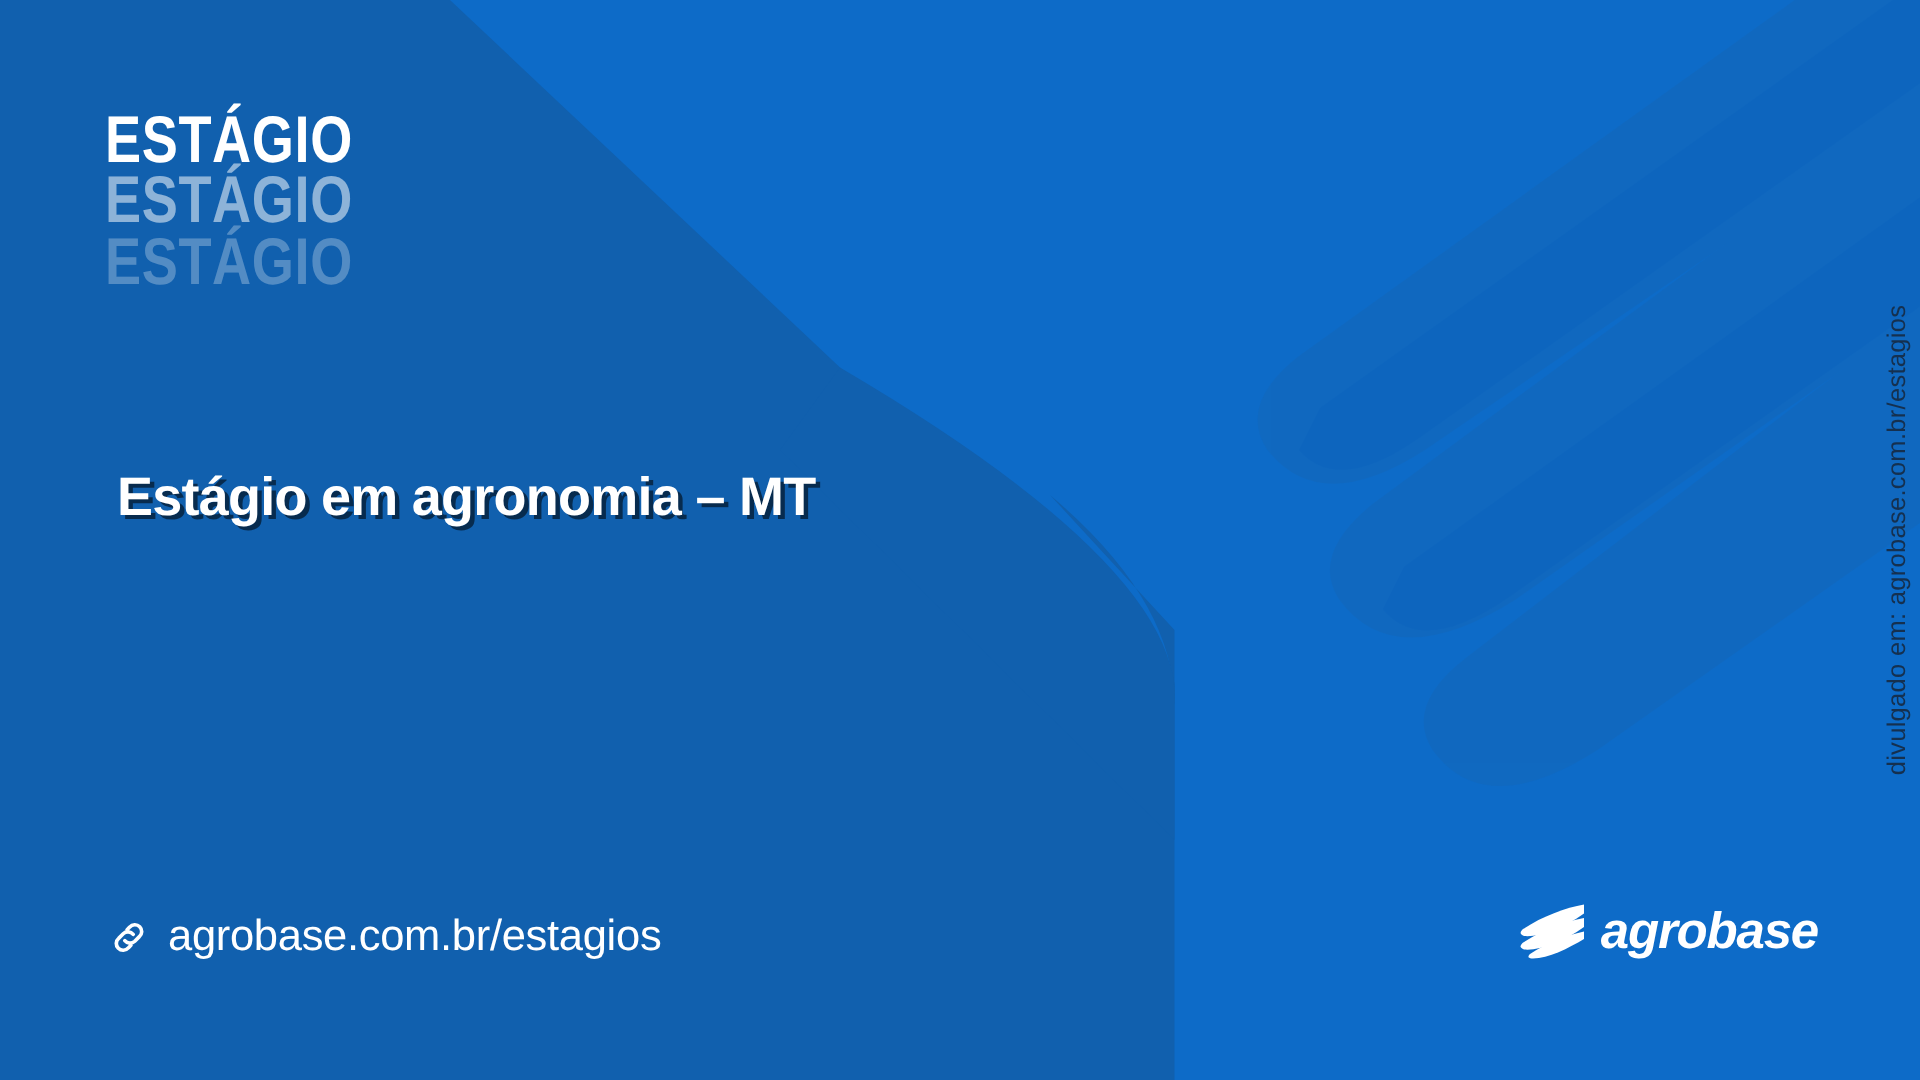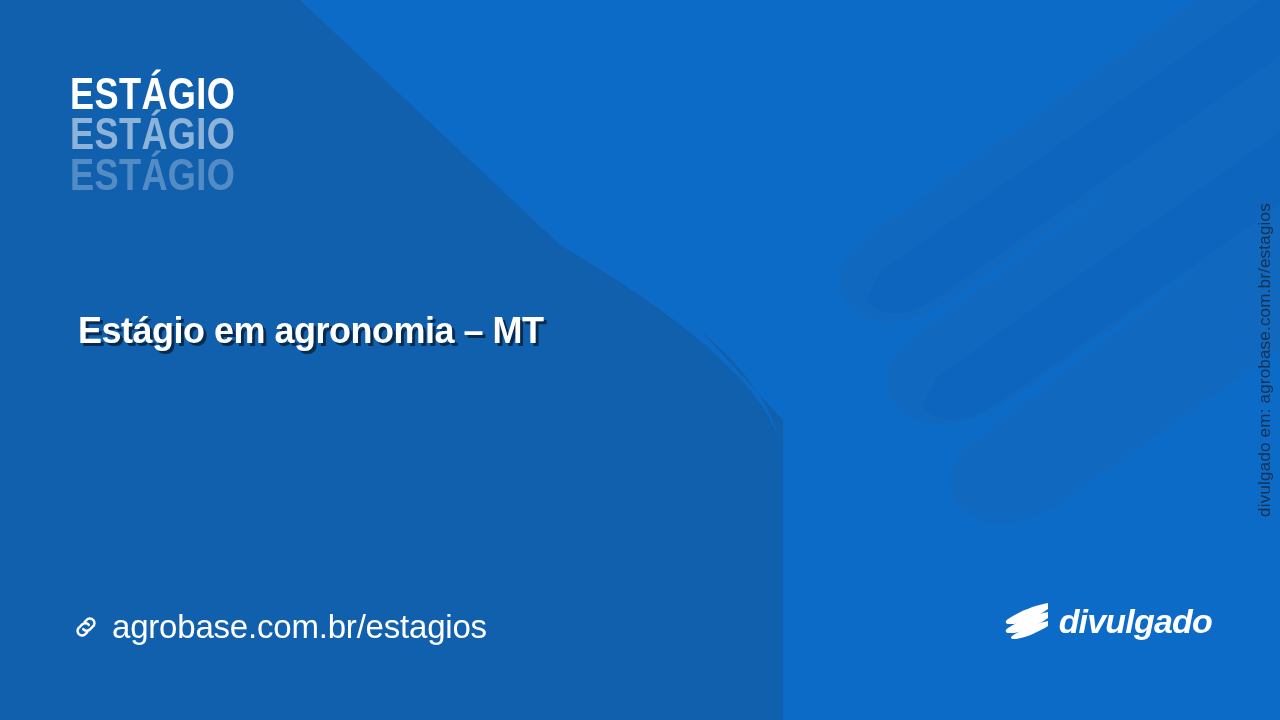--- a/index.html
+++ b/index.html
@@ -56,21 +56,21 @@
   
   .url-row {
     position:absolute;
     left:72px; top:608px;
     display:flex;
     align-items:center;
     gap:12px;
   }
   .link-icon { width:28px; height:28px; display:block; flex:none; }
   .url-text {
-    font-size:33px;
+    font-size:29px;
     color:#ffffff;
     letter-spacing:-0.2px;
     white-space:nowrap;
   }
 
   
   .logo {
     position:absolute;
     right:68px; top:602px;
     display:flex;
@@ -146,20 +146,20 @@
     </svg>
     <span class="url-text">agrobase.com.br/estagios</span>
   </div>
 
   <div class="logo">
     <svg class="logo-mark" viewBox="0 0 46 38">
       <path d="M44 1 C32 3 16 9 4 17 C1 19 1 21 4 22 C14 23 30 17 44 7 Z" fill="#ffffff"></path>
       <path d="M44 10 C32 12 16 18 4 26 C1 28 1 30 4 31 C14 32 30 26 44 16 Z" fill="#ffffff"></path>
       <path d="M44 19 C34 21 18 27 8 34 C6 36 7 37 10 37 C20 37 34 30 44 24 Z" fill="#ffffff"></path>
     </svg>
-    <span class="logo-word">divulgado</span>
+    <span class="logo-word">agrobase</span>
   </div>
 
   <div class="credit">
     <span class="credit-text">divulgado em: agrobase.com.br/estagios</span>
   </div>
 
 </div>
 
 </body></html>

